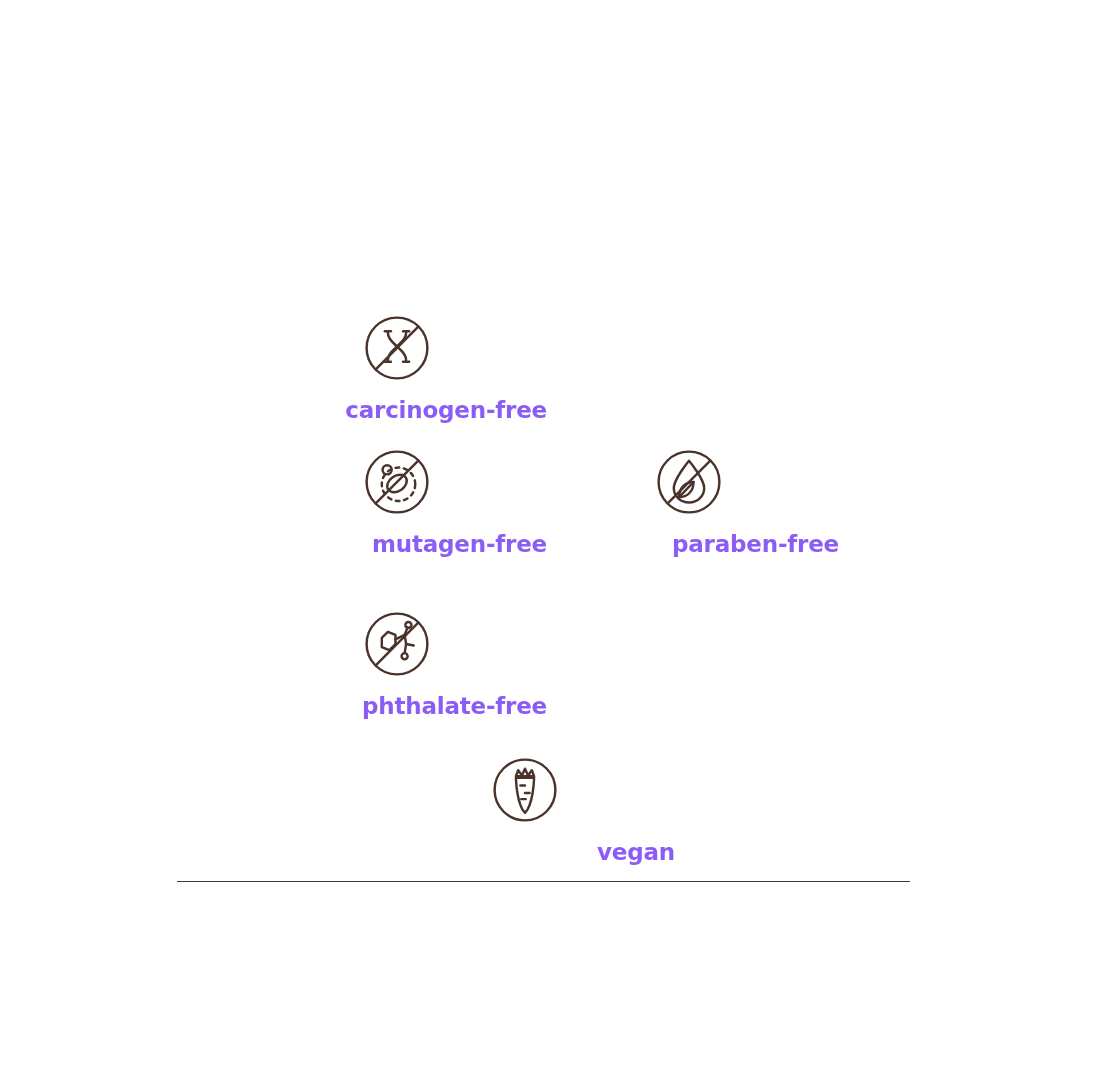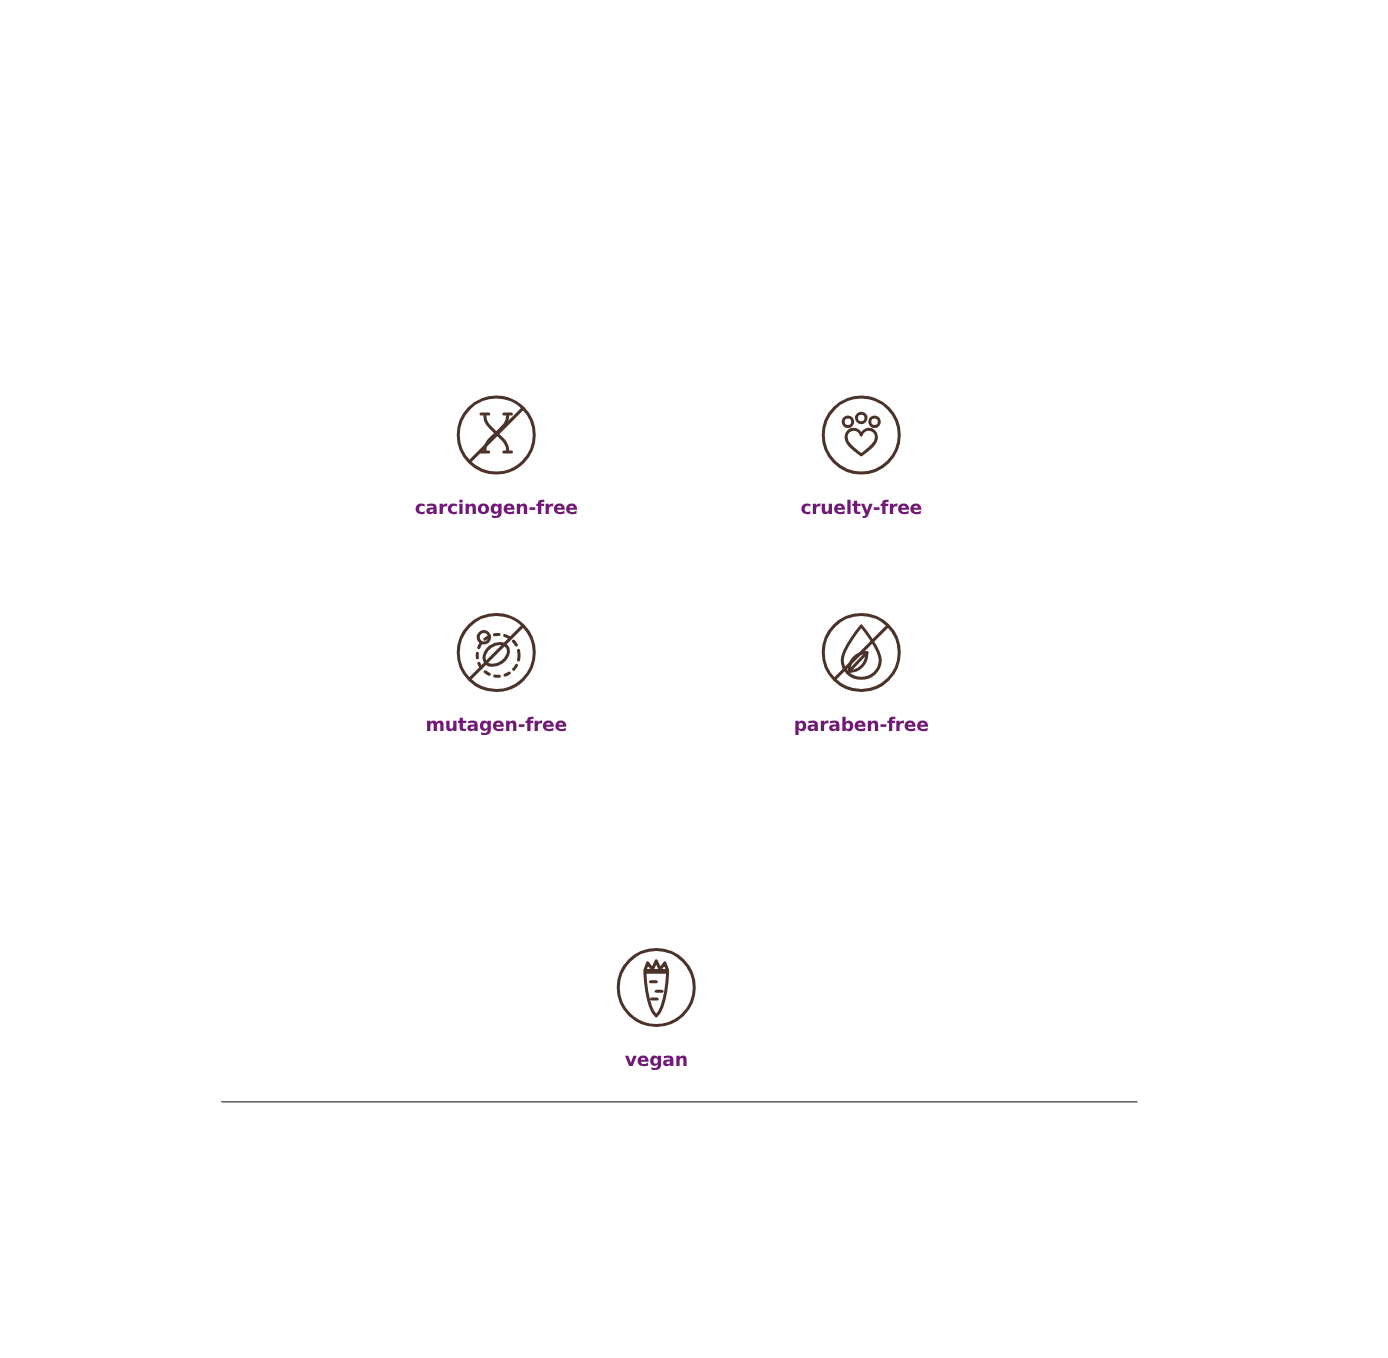--- a/index.html
+++ b/index.html
@@ -33,35 +33,36 @@
     display: block;
     margin: 0 auto;
     width: 76px;
     height: 76px;
   }
 
   .badge-label {
     display: block;
     margin-top: 13px;
     font-family: "DejaVu Sans", "Liberation Sans", sans-serif;
-    font-size: 15px;
+    font-size: 23px;
     font-weight: bold;
     letter-spacing: -0.2px;
-    color: #701a75;
+    color: #8b5cf6;
     line-height: 1;
     white-space: nowrap;
+    text-align: right;
   }
 
   
   .col-left  { left: 247px; }
   .col-right { left: 539px; }
   .col-center{ left: 375px; }
 
   .row-1 { top: 310px; }
-  .row-2 { top: 484px; }
+  .row-2 { top: 444px; }
   .row-3 { top: 606px; }
   .row-4 { top: 752px; }
 
   #footer-divider {
     position: absolute;
     left: 177px;
     top: 881px;
     width: 733px;
     height: 0;
     border-top: 1.6px solid #3c3a39;
@@ -81,33 +82,20 @@
       <path d="M34 28 L42 28"></path>
       <path d="M58 28 L66 28"></path>
       <path d="M34 68 L42 68"></path>
       <path d="M58 68 L66 68"></path>
 
       <path d="M22 78 L78 22"></path>
     </svg>
     <span class="badge-label">carcinogen-free</span>
   </div>
 
-  <div class="badge col-right row-1">
-    <svg class="badge-icon" viewBox="0 0 100 100" fill="none" stroke="#4a332b" stroke-width="3.2" stroke-linecap="round" stroke-linejoin="round">
-      <circle cx="50" cy="50" r="40"></circle>
-
-      <circle cx="36" cy="36" r="5"></circle>
-      <circle cx="50" cy="32" r="5"></circle>
-      <circle cx="64" cy="36" r="5"></circle>
-
-      <path d="M50 71 C44 66, 34 60, 34 52 C34 47, 38 44, 42 44 C46 44, 49 47, 50 50
-               C51 47, 54 44, 58 44 C62 44, 66 47, 66 52 C66 60, 56 66, 50 71 Z"></path>
-    </svg>
-    <span class="badge-label">cruelty-free</span>
-  </div>
 
   <div class="badge col-left row-2">
     <svg class="badge-icon" viewBox="0 0 100 100" fill="none" stroke="#4a332b" stroke-width="3.2" stroke-linecap="round" stroke-linejoin="round">
       <circle cx="50" cy="50" r="40"></circle>
 
       <circle cx="52" cy="53" r="22" stroke-dasharray="5 6"></circle>
 
       <ellipse cx="50" cy="52" rx="14" ry="10" transform="rotate(-35 50 52)"></ellipse>
 
       <circle cx="37" cy="34" r="6"></circle>
@@ -124,20 +112,39 @@
       <path d="M50 22 C50 22, 30 46, 30 58 C30 69, 39 77, 50 77 C61 77, 70 69, 70 58 C70 46, 50 22, 50 22 Z"></path>
 
       <path d="M56 50 C56 62, 48 70, 37 70 C37 58, 45 50, 56 50 Z"></path>
       <path d="M37 70 L56 50"></path>
 
       <path d="M22 78 L78 22"></path>
     </svg>
     <span class="badge-label">paraben-free</span>
   </div>
 
+  <div class="badge col-left row-3">
+    <svg class="badge-icon" viewBox="0 0 100 100" fill="none" stroke="#4a332b" stroke-width="3.2" stroke-linecap="round" stroke-linejoin="round">
+      <circle cx="50" cy="50" r="40"></circle>
+
+      <path d="M30 42 L38 34 L48 38 L48 50 L40 58 L30 54 Z"></path>
+
+      <path d="M48 44 L60 38"></path>
+      <path d="M60 38 L64 28"></path>
+      <path d="M60 38 L62 50"></path>
+      <path d="M62 50 L72 52"></path>
+      <path d="M62 50 L60 62"></path>
+
+      <circle cx="65" cy="25" r="4"></circle>
+      <circle cx="60" cy="66" r="4"></circle>
+
+      <path d="M22 78 L78 22"></path>
+    </svg>
+    <span class="badge-label">phthalate-free</span>
+  </div>
 
 
   <div class="badge col-center row-4">
     <svg class="badge-icon" viewBox="0 0 100 100" fill="none" stroke="#4a332b" stroke-width="3.2" stroke-linecap="round" stroke-linejoin="round">
       <circle cx="50" cy="50" r="40"></circle>
 
       <path d="M38 32 L41 24 L46 31 L50 22 L54 31 L59 24 L62 32 Z"></path>
 
       <path d="M38 34 C38 34, 39 56, 44 70 C46 76, 50 80, 50 80 C50 80, 54 76, 56 70 C61 56, 62 34, 62 34 Z"></path>
 

